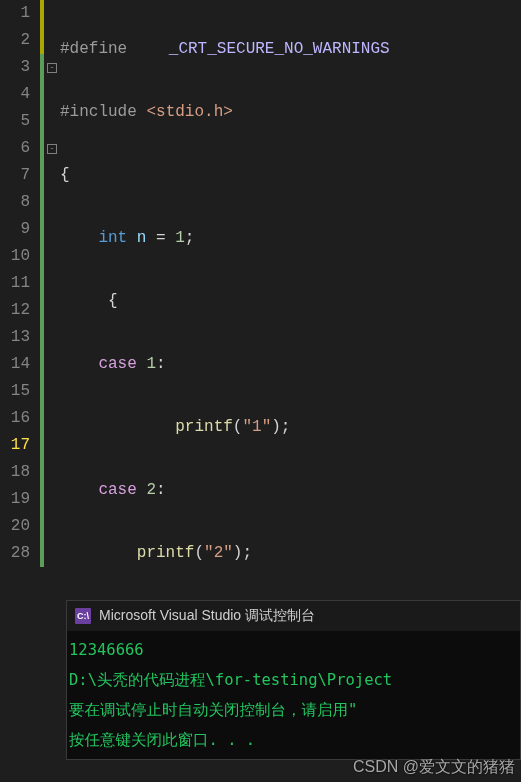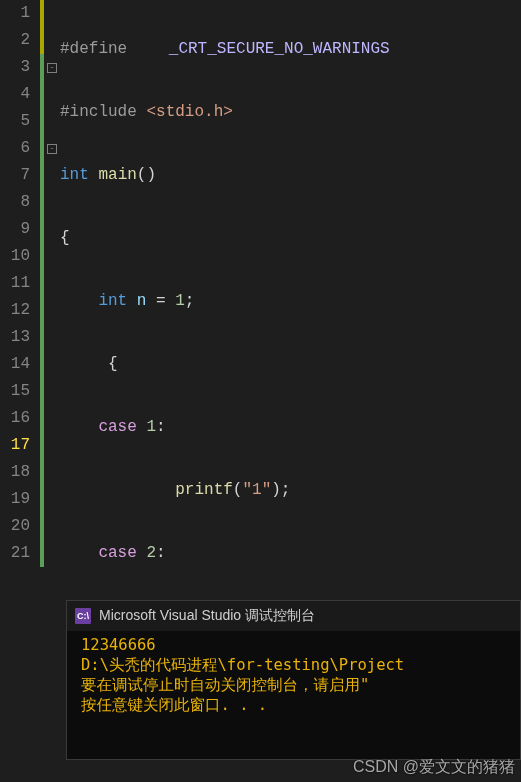--- a/index.html
+++ b/index.html
@@ -115,24 +115,24 @@
     background: #6b3fa0;
     display: inline-flex;
     align-items: center;
     justify-content: center;
     font-size: 9px;
     color: #fff;
     font-weight: bold;
     border-radius: 1px;
   }
   .console-body {
-    color: #eab308;
+    color: #22c55e;
     font-size: 15.5px;
-    line-height: 20px;
-    padding: 4px 14px;
+    line-height: 30px;
+    padding: 4px 2px;
     white-space: pre;
     font-family: NSimSun, SimSun, Consolas, monospace;
   }
   .watermark {
     position: absolute;
     right: 6px;
     bottom: 4px;
     color: #a8a8a8;
     font-family: 'Microsoft YaHei', sans-serif;
     font-size: 16px;
@@ -158,37 +158,36 @@
     <div class="lineno">11</div>
     <div class="lineno">12</div>
     <div class="lineno">13</div>
     <div class="lineno">14</div>
     <div class="lineno">15</div>
     <div class="lineno">16</div>
     <div class="lineno hl">17</div>
     <div class="lineno">18</div>
     <div class="lineno">19</div>
     <div class="lineno">20</div>
-    <div class="lineno">21</div>
+    <div class="lineno">28</div>
   </div>
 
   <div class="margin-bar">
     <div class="bar-yellow" style="top:0;height:54px"></div>
     <div class="bar-green" style="top:54px;height:513px"></div>
   </div>
 
   <div class="fold-col">
     <div class="fold-mark" style="top:63px">-</div>
     <div class="fold-mark" style="top:144px">-</div>
   </div>
 
   <div class="code">
     <div class="code-line"><span class="tok-pre">#define </span><span class="tok-macro">_CRT_SECURE_NO_WARNINGS</span></div>
     <div class="code-line"><span class="tok-pre">#include </span><span class="tok-inc">&lt;stdio.h&gt;</span></div>
-    <div class="code-line"><span class="tok-kw">int</span><span> </span><span class="tok-func">main</span><span class="tok-punc">()</span></div>
     <div class="code-line"><span class="tok-punc">{</span></div>
     <div class="code-line"><span>    </span><span class="tok-kw">int</span><span> </span><span class="tok-var">n</span><span> = </span><span class="tok-num">1</span><span>;</span></div>
     <div class="code-line"><span>     </span><span class="tok-punc">{</span></div>
     <div class="code-line"><span>    </span><span class="tok-flow">case</span><span> </span><span class="tok-num">1</span><span>:</span></div>
     <div class="code-line"><span>            </span><span class="tok-func">printf</span><span>(</span><span class="tok-str">"1"</span><span>);</span></div>
     <div class="code-line"><span>    </span><span class="tok-flow">case</span><span> </span><span class="tok-num">2</span><span>:</span></div>
     <div class="code-line"><span>        </span><span class="tok-func">printf</span><span>(</span><span class="tok-str">"2"</span><span>);</span></div>
     <div class="code-line"><span>    </span><span class="tok-flow">case</span><span> </span><span class="tok-num">3</span><span>:</span></div>
     
     

